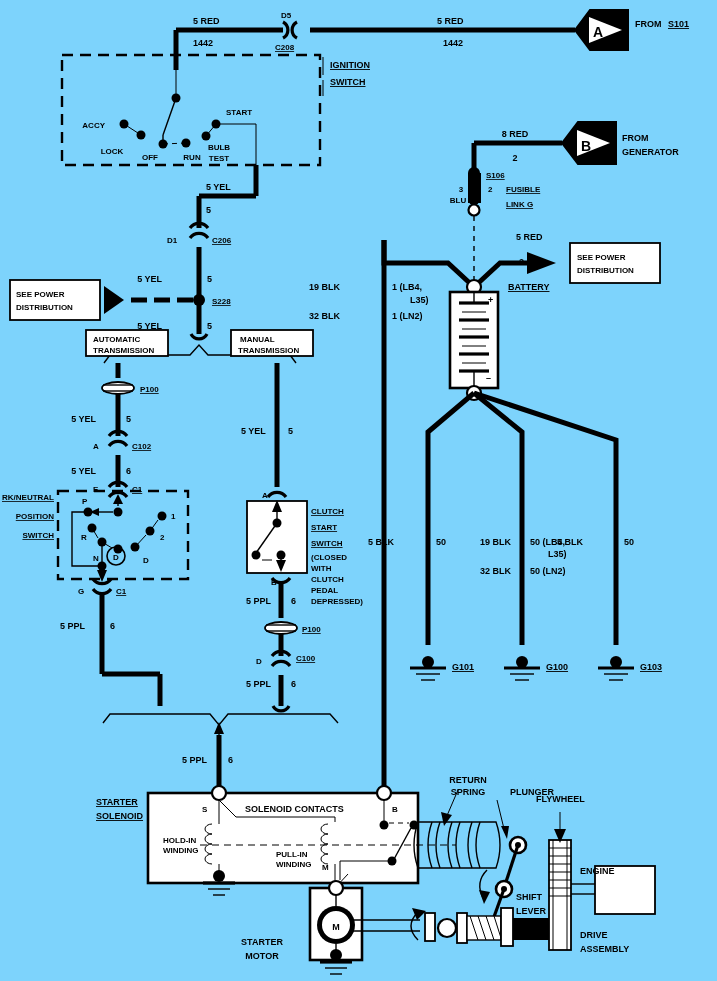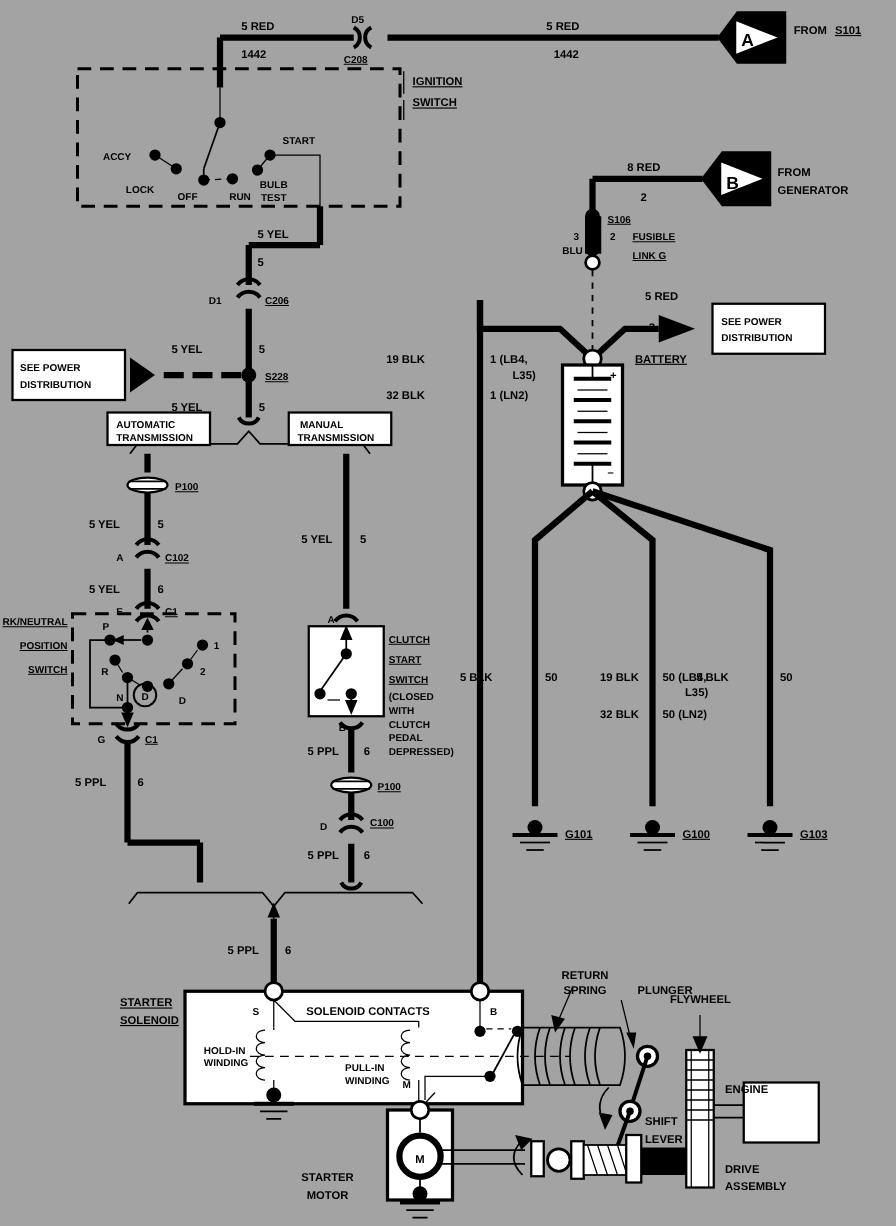--- a/index.html
+++ b/index.html
@@ -1,18 +1,18 @@
 <!DOCTYPE html>
 <html><head>
 <meta charset="utf-8">
 <title>Starting System Wiring Diagram</title>
 <style>
   html,body{margin:0;padding:0;background:#ffffff;}
   body{font-family:"Liberation Sans", sans-serif;}
-  #stage{position:relative;width:717px;height:981px;background:#a3a3a3;overflow:hidden;}
+  #stage{position:relative;width:717px;height:981px;background:#7dd3fc;overflow:hidden;}
   #stage svg{position:absolute;left:0;top:0;}
   text{font-family:"Liberation Sans", sans-serif;fill:#000;font-weight:bold;}
   .t{font-size:9px;}
   .ts{font-size:8px;}
   .big{font-size:14px;}
   .u{text-decoration:underline;}
   .wire{stroke:#000;fill:none;}
   .w-hvy{stroke-width:5;}
   .w-med{stroke-width:3.2;}
   .w-thin{stroke-width:1.4;}

